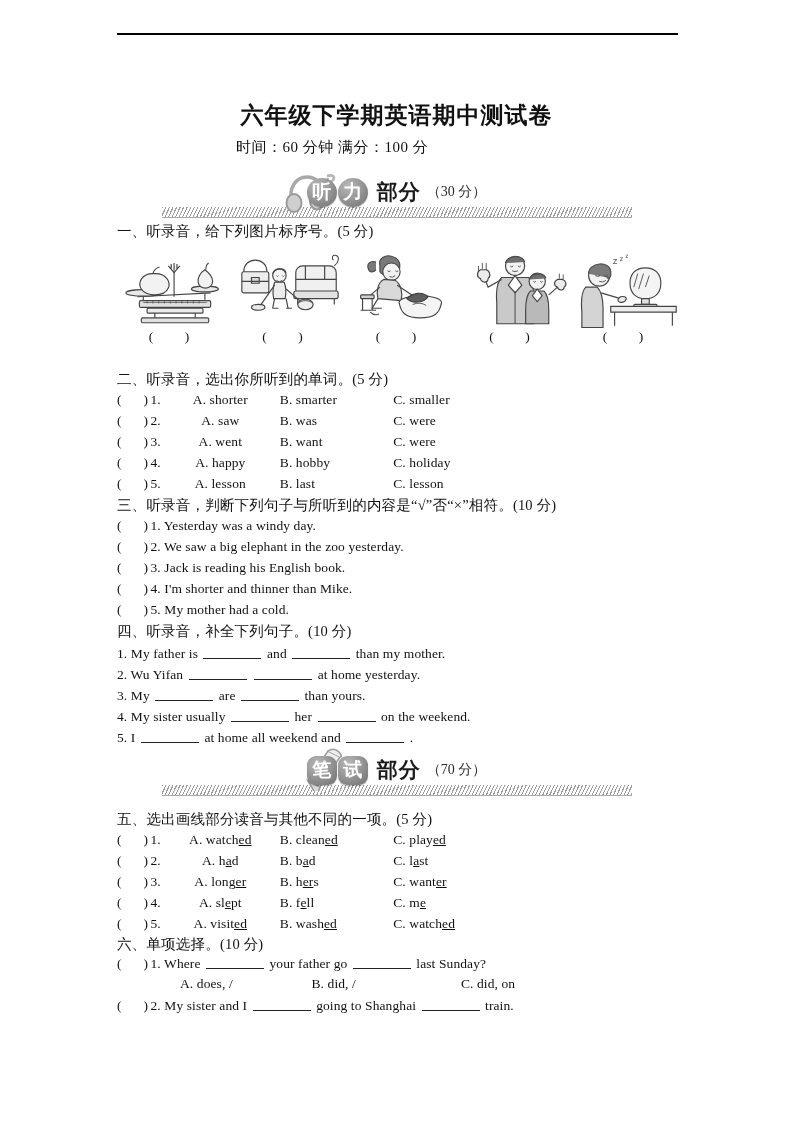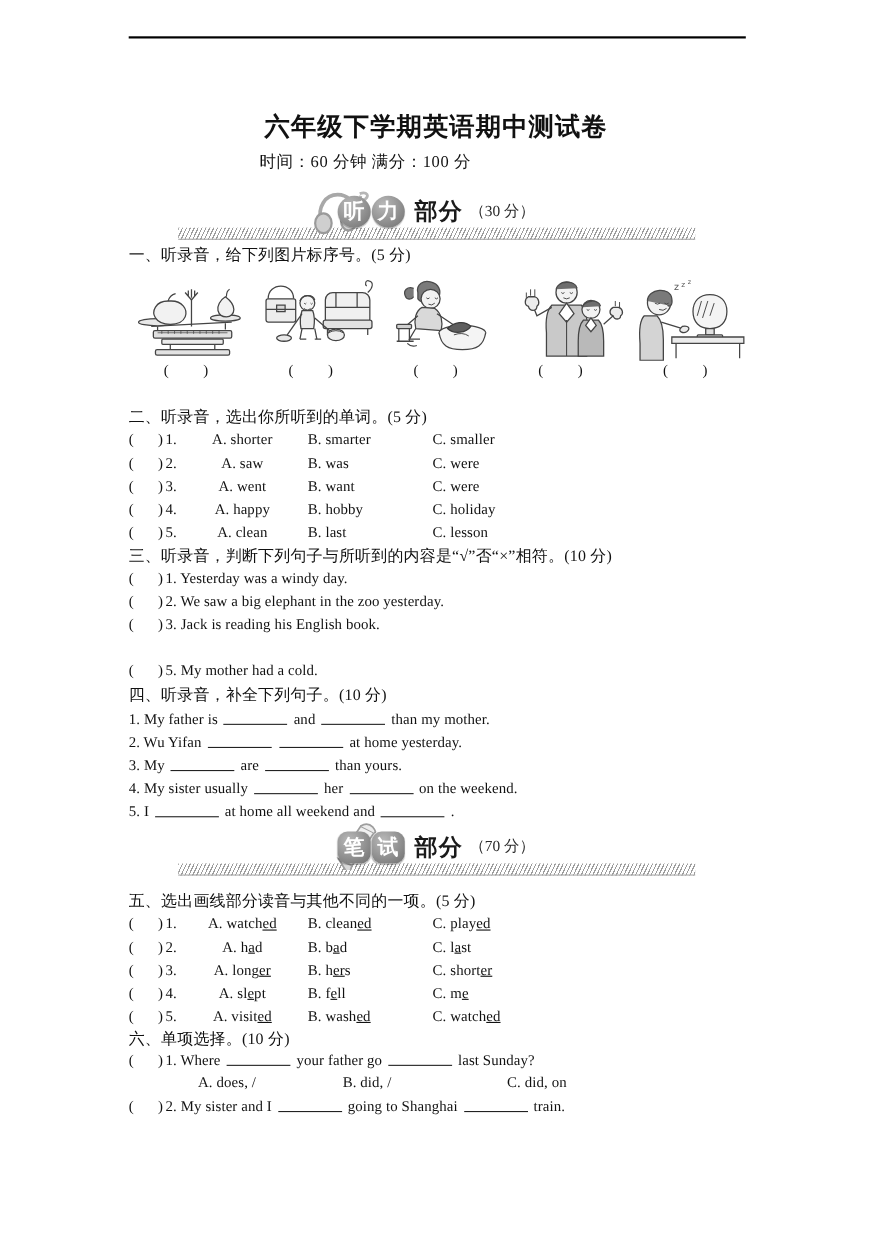--- a/index.html
+++ b/index.html
@@ -298,41 +298,46 @@
   <div class="line" style="top:455px">
     <span class="paren"><span class="lp">(</span><span>)</span></span>
     <span class="num">4.</span>
     <span class="optA">A. happy</span>
     <span class="optB">B. hobby</span>
     <span class="optC">C. holiday</span>
   </div>
   <div class="line" style="top:476px">
     <span class="paren"><span class="lp">(</span><span>)</span></span>
     <span class="num">5.</span>
-    <span class="optA">A. clean</span>
+    <span class="optA">A. lesson</span>
     <span class="optB">B. last</span>
     <span class="optC">C. lesson</span>
   </div>
 
   <div class="qhead" style="top:496px">三、听录音，判断下列句子与所听到的内容是“√”否“×”相符。(10 分)</div>
 
   <div class="line" style="top:518px">
     <span class="paren"><span class="lp">(</span><span>)</span></span>
     <span class="num">1.</span>
     <span>Yesterday was a windy day.</span>
   </div>
   <div class="line" style="top:539px">
     <span class="paren"><span class="lp">(</span><span>)</span></span>
     <span class="num">2.</span>
     <span>We saw a big elephant in the zoo yesterday.</span>
   </div>
   <div class="line" style="top:560px">
     <span class="paren"><span class="lp">(</span><span>)</span></span>
     <span class="num">3.</span>
     <span>Jack is reading his English book.</span>
+  </div>
+  <div class="line" style="top:581px">
+    <span class="paren"><span class="lp">(</span><span>)</span></span>
+    <span class="num">4.</span>
+    <span>I'm shorter and thinner than Mike.</span>
   </div>
   <div class="line" style="top:602px">
     <span class="paren"><span class="lp">(</span><span>)</span></span>
     <span class="num">5.</span>
     <span>My mother had a cold.</span>
   </div>
 
   <div class="qhead" style="top:622px">四、听录音，补全下列句子。(10 分)</div>
 
   <div class="line" style="top:645px">
@@ -415,21 +420,21 @@
     <span class="num">2.</span>
     <span class="optA"><span>A. h</span><span class="u">a</span><span>d</span></span>
     <span class="optB"><span>B. b</span><span class="u">a</span><span>d</span></span>
     <span class="optC"><span>C. l</span><span class="u">a</span><span>st</span></span>
   </div>
   <div class="line" style="top:874px">
     <span class="paren"><span class="lp">(</span><span>)</span></span>
     <span class="num">3.</span>
     <span class="optA"><span>A. long</span><span class="u">er</span><span></span></span>
     <span class="optB"><span>B. h</span><span class="u">er</span><span>s</span></span>
-    <span class="optC"><span>C. short</span><span class="u">er</span><span></span></span>
+    <span class="optC"><span>C. want</span><span class="u">er</span><span></span></span>
   </div>
   <div class="line" style="top:895px">
     <span class="paren"><span class="lp">(</span><span>)</span></span>
     <span class="num">4.</span>
     <span class="optA"><span>A. sl</span><span class="u">e</span><span>pt</span></span>
     <span class="optB"><span>B. f</span><span class="u">e</span><span>ll</span></span>
     <span class="optC"><span>C. m</span><span class="u">e</span><span></span></span>
   </div>
   <div class="line" style="top:916px">
     <span class="paren"><span class="lp">(</span><span>)</span></span>

